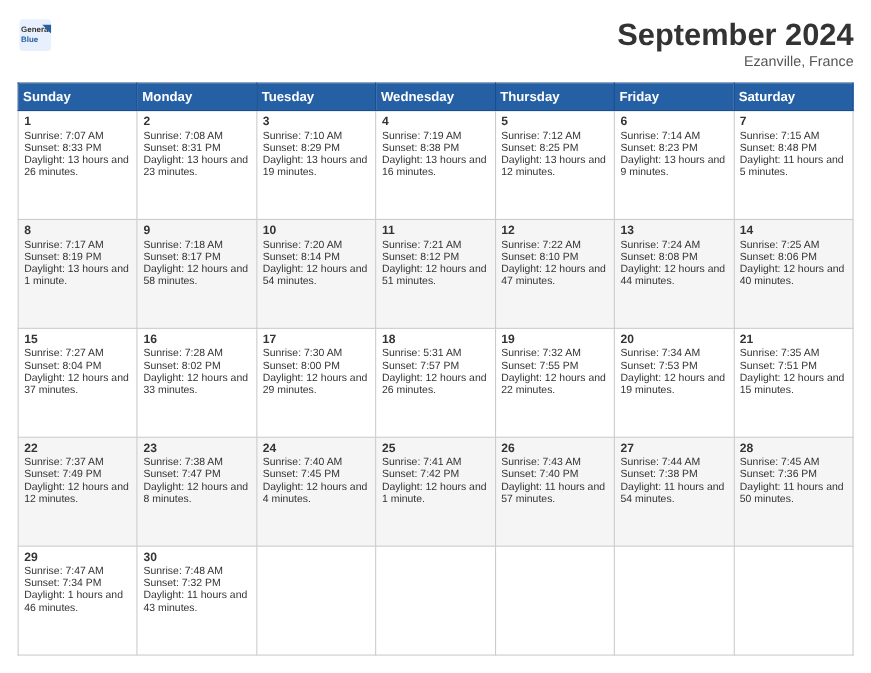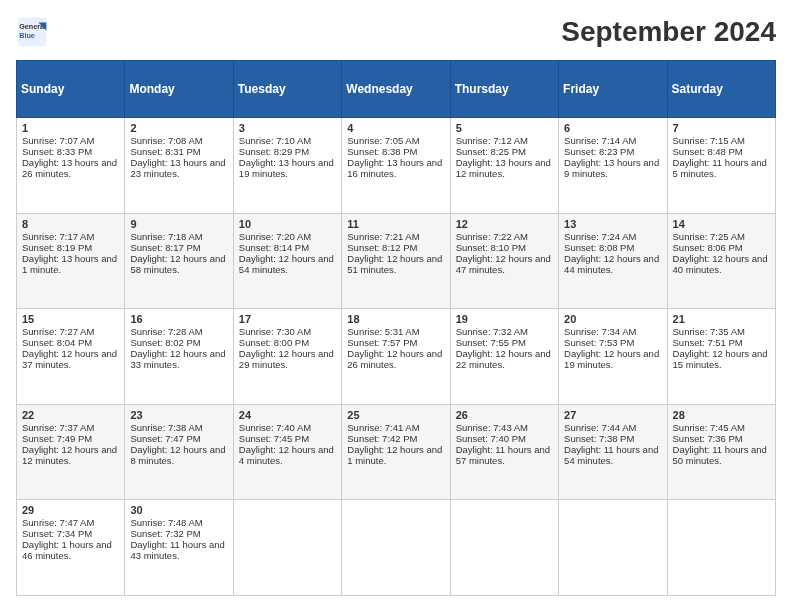--- a/index.html
+++ b/index.html
@@ -49,21 +49,21 @@
       border: 1px solid #ccc;
       border-collapse: collapse;
       width: 100%;
       table-layout: fixed;
     }
     .calendar th {
       background: #2660a4;
       color: #fff;
       font-size: 12px;
       font-weight: bold;
-      padding: 21px 4px;
+      padding: 5px 4px;
       text-align: left;
       border: 1px solid #1a4d8f;
     }
     .calendar td {
       vertical-align: top;
       padding: 4px 5px;
       border: 1px solid #ccc;
       font-size: 9.5px;
       color: #333;
       background: #fff;
@@ -89,41 +89,42 @@
     <div class="logo">
       <svg class="logo-icon" viewBox="0 0 40 40" xmlns="http://www.w3.org/2000/svg">
         <rect x="2" y="2" width="36" height="36" rx="4" fill="#e8f0fe"></rect>
         <text x="4" y="16" font-size="9" font-weight="bold" fill="#333">General</text>
         <text x="4" y="28" font-size="9" font-weight="bold" fill="#2660a4">Blue</text>
         <polygon points="28,8 38,8 38,18" fill="#2660a4"></polygon>
       </svg>
     </div>
     <div class="title-block">
       <div class="month-title">September 2024</div>
+      <div class="location">Ezanville, France</div>
     </div>
   </div>
 
   <table class="calendar">
     <thead>
       <tr>
         <th>Sunday</th>
         <th>Monday</th>
         <th>Tuesday</th>
         <th>Wednesday</th>
         <th>Thursday</th>
         <th>Friday</th>
         <th>Saturday</th>
       </tr>
     </thead>
     <tbody id="calendar-body">
     <tr>
           <td><span class="day-num">1</span><span>Sunrise: 7:07 AM</span><br><span>Sunset: 8:33 PM</span><br><span>Daylight: 13 hours and 26 minutes.</span></td>
           <td><span class="day-num">2</span><span>Sunrise: 7:08 AM</span><br><span>Sunset: 8:31 PM</span><br><span>Daylight: 13 hours and 23 minutes.</span></td>
           <td><span class="day-num">3</span><span>Sunrise: 7:10 AM</span><br><span>Sunset: 8:29 PM</span><br><span>Daylight: 13 hours and 19 minutes.</span></td>
-          <td><span class="day-num">4</span><span>Sunrise: 7:05 AM</span><br><span>Sunset: 8:38 PM</span><br><span>Daylight: 13 hours and 16 minutes.</span></td>
+          <td><span class="day-num">4</span><span>Sunrise: 7:19 AM</span><br><span>Sunset: 8:38 PM</span><br><span>Daylight: 13 hours and 16 minutes.</span></td>
           <td><span class="day-num">5</span><span>Sunrise: 7:12 AM</span><br><span>Sunset: 8:25 PM</span><br><span>Daylight: 13 hours and 12 minutes.</span></td>
           <td><span class="day-num">6</span><span>Sunrise: 7:14 AM</span><br><span>Sunset: 8:23 PM</span><br><span>Daylight: 13 hours and 9 minutes.</span></td>
           <td><span class="day-num">7</span><span>Sunrise: 7:15 AM</span><br><span>Sunset: 8:48 PM</span><br><span>Daylight: 11 hours and 5 minutes.</span></td>
         </tr>
         <tr>
           <td><span class="day-num">8</span><span>Sunrise: 7:17 AM</span><br><span>Sunset: 8:19 PM</span><br><span>Daylight: 13 hours and 1 minute.</span></td>
           <td><span class="day-num">9</span><span>Sunrise: 7:18 AM</span><br><span>Sunset: 8:17 PM</span><br><span>Daylight: 12 hours and 58 minutes.</span></td>
           <td><span class="day-num">10</span><span>Sunrise: 7:20 AM</span><br><span>Sunset: 8:14 PM</span><br><span>Daylight: 12 hours and 54 minutes.</span></td>
           <td><span class="day-num">11</span><span>Sunrise: 7:21 AM</span><br><span>Sunset: 8:12 PM</span><br><span>Daylight: 12 hours and 51 minutes.</span></td>
           <td><span class="day-num">12</span><span>Sunrise: 7:22 AM</span><br><span>Sunset: 8:10 PM</span><br><span>Daylight: 12 hours and 47 minutes.</span></td>

